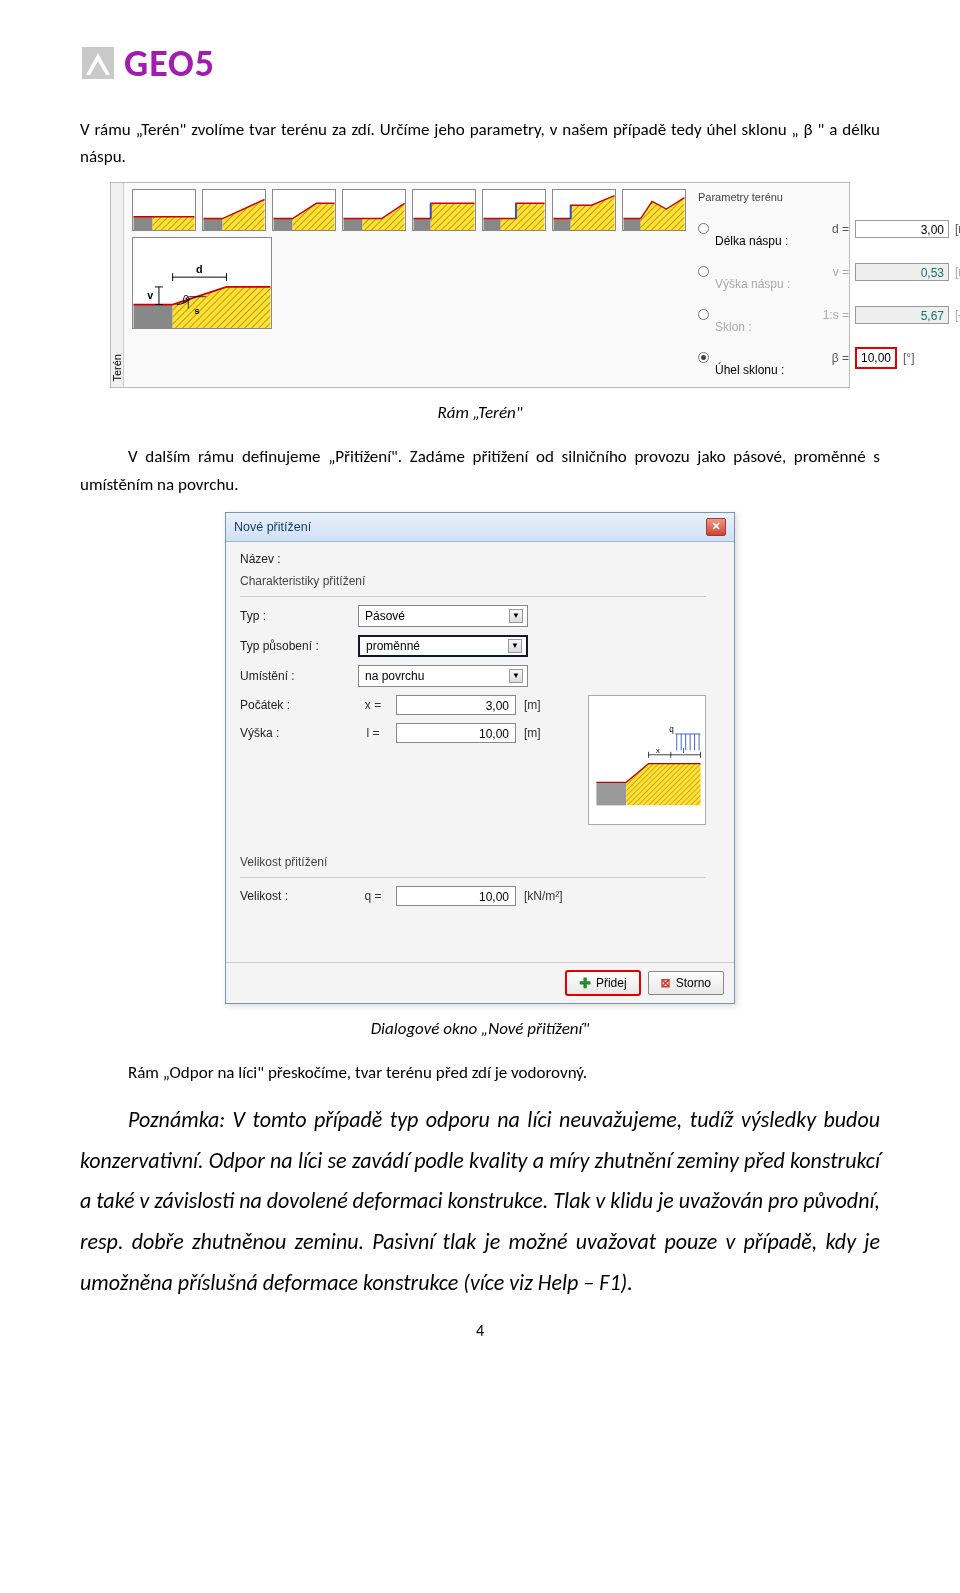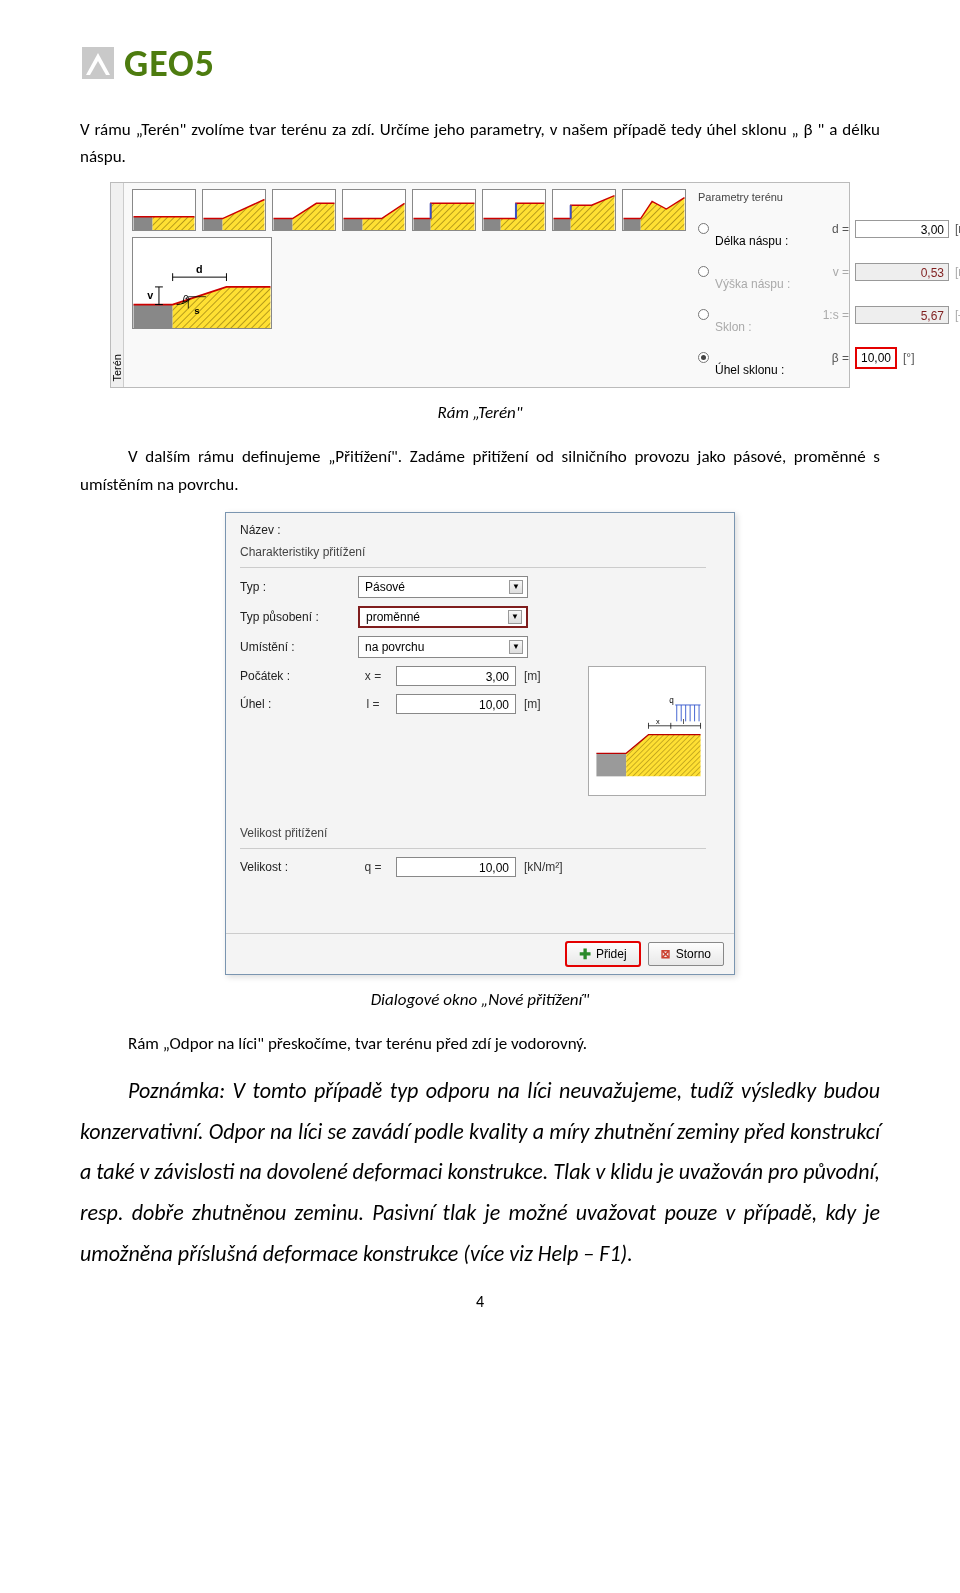--- a/index.html
+++ b/index.html
@@ -21,21 +21,21 @@
   }
   .logo-icon {
     width: 36px;
     height: 36px;
     position: relative;
   }
   .logo-icon svg { width: 36px; height: 36px; }
   .logo-text {
     font-size: 38px;
     font-weight: bold;
-    color: #4d7c0f;
+    color: #a21caf;
     letter-spacing: 1px;
   }
   .body-text {
     font-size: 17px;
     line-height: 1.6;
     color: #000;
     text-align: justify;
   }
   .body-text .para { margin-bottom: 8px; }
   .caption {
@@ -117,21 +117,21 @@
   }
   .frow .radio.checked::after {
     content: ""; width: 5px; height: 5px; background: #444; border-radius: 50%;
   }
   .frow .lbl { width: 90px; margin-top: 25px; }
   .frow .var { width: 38px; text-align: right; color: #555; }
   .frow .inp {
     width: 94px; height: 18px; border: 1px solid #999; background: #fff;
     text-align: right; padding: 0 4px; font-size: 12px; line-height: 18px;
   }
-  .frow .inp.disabled { background: #eee; color: #7f1d1d; }
+  .frow .inp.disabled { background: #eee; color: #0f766e; }
   .frow .unit { width: 26px; color: #555; }
   .frow.disabled { color: #aaa; }
   .frow .lbl.disabled, .frow .unit.disabled, .frow .var.disabled { color: #aaa; }
   .beta-hl { border: 2px solid #e40000; padding: 0; }
   .beta-hl .inp { border: none; width: 90px; height: 16px; }
 
   
   .dialog {
     width: 510px;
     margin: 14px auto 8px auto;
@@ -169,21 +169,21 @@
   .dlg-input {
     flex: 1; height: 20px; border: 1px solid #888; background: #fff;
     padding: 0 6px; line-height: 20px; font-size: 12px;
   }
   .dlg-input.right { text-align: right; width: 120px; flex: none; }
   .dlg-combo {
     width: 170px; height: 22px; border: 1px solid #888; background: #fff;
     display: flex; align-items: center; justify-content: space-between;
     padding: 0 4px 0 6px; font-size: 12px;
   }
-  .dlg-combo.hl { border: 2px solid #7f1d1d; }
+  .dlg-combo.hl { border: 2px solid #0f172a; }
   .dlg-combo .arrow {
     width: 14px; height: 14px; background: linear-gradient(#f8f8f8,#ddd);
     border: 1px solid #999; display: flex; align-items: center; justify-content: center;
     font-size: 8px;
   }
   .dlg-sec { color: #444; font-size: 12px; margin: 6px 0 8px 0; }
   .dlg-rule { border-top: 1px solid #ccc; margin: 2px 0 8px 0; }
   .dlg-unit { width: 54px; color: #333; }
   .dlg-diagram {
     width: 156px; height: 130px;
@@ -365,20 +365,24 @@
     </div>
   </div>
 
   <div class="caption">Rám „Terén"</div>
 
   <div class="body-text">
     <div class="para" style="text-indent:48px">V dalším rámu definujeme „Přitížení". Zadáme přitížení od silničního provozu jako pásové, proměnné s umístěním na povrchu.</div>
   </div>
 
   <div class="dialog">
+    <div class="dlg-title">
+      <span>Nové přitížení</span>
+      <span class="dlg-close">✕</span>
+    </div>
     <div class="dlg-body">
       <div class="dlg-row">
         <span class="dlbl" style="width:60px">Název :</span>
       </div>
       <div class="dlg-sec">Charakteristiky přitížení</div>
       <div class="dlg-rule"></div>
       <div class="dlg-row">
         <span class="dlbl">Typ :</span>
         <span class="dlg-combo">
           <span>Pásové</span>
@@ -402,21 +406,21 @@
 
       <div class="dlg-midrow">
         <div class="left">
           <div class="dlg-row">
             <span class="dlbl">Počátek :</span>
             <span class="dvar">x =</span>
             <span class="dlg-input right">3,00</span>
             <span class="dlg-unit">[m]</span>
           </div>
           <div class="dlg-row">
-            <span class="dlbl">Úhel :</span>
+            <span class="dlbl">Výška :</span>
             <span class="dvar">l =</span>
             <span class="dlg-input right">10,00</span>
             <span class="dlg-unit">[m]</span>
           </div>
         </div>
         <div class="dlg-diagram">
           <svg viewBox="0 0 156 130">
             <path d="M10 95 L50 95 L50 126 L10 126 Z" fill="#9a9a9a"></path>
             <path d="M50 95 L80 70 L150 70 L150 126 L50 126 Z" fill="url(#diag2)"></path>
             <path d="M10 95 L50 95 L80 70 L150 70" stroke="#b00" stroke-width="1.6" fill="none"></path>

